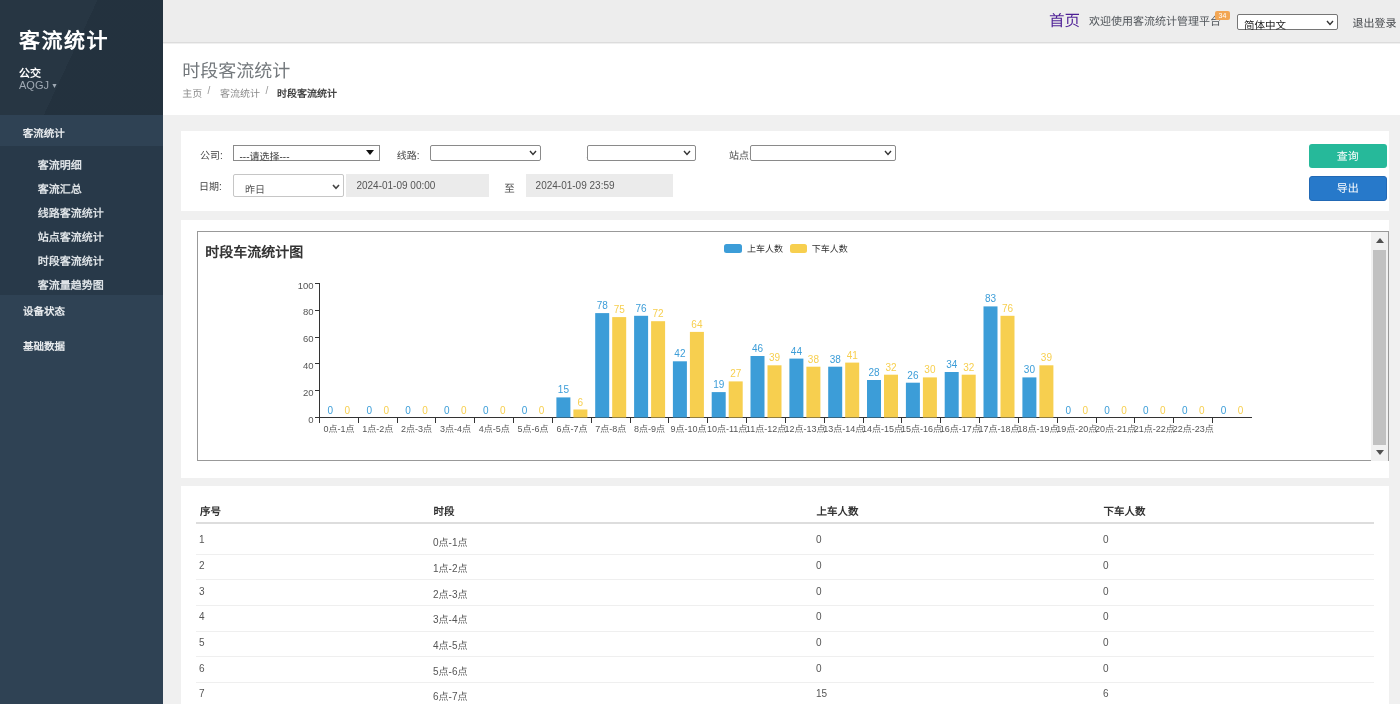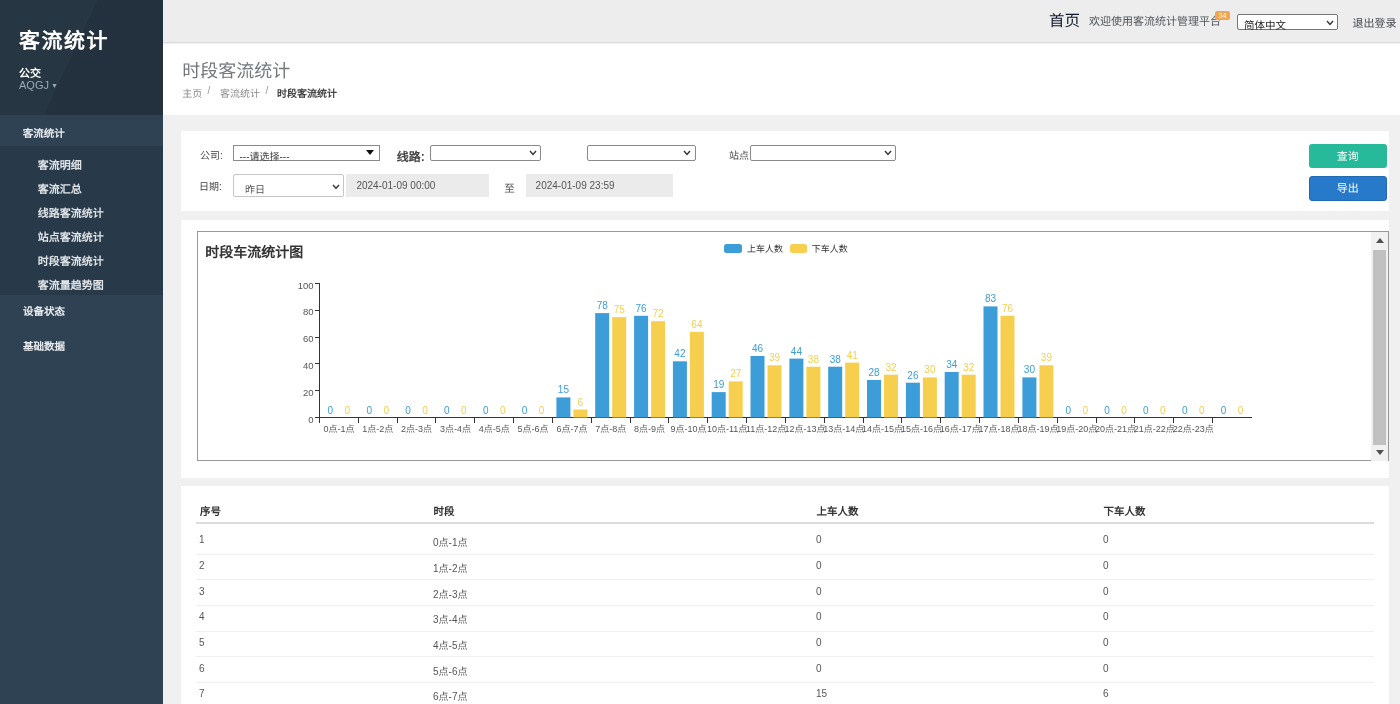--- a/index.html
+++ b/index.html
@@ -27,21 +27,21 @@
 <div class="sub" style="top:179.9px">客流汇总</div>
 <div class="sub" style="top:203.8px">线路客流统计</div>
 <div class="sub" style="top:227.7px">站点客流统计</div>
 <div class="sub" style="top:251.6px">时段客流统计</div>
 <div class="sub" style="top:275.5px">客流量趋势图</div>
   <div class="abs" style="left:23px;top:303.3px;font-size:10.5px;color:#e8ebee;font-weight:600;">设备状态</div>
   <div class="abs" style="left:23px;top:338.3px;font-size:10.5px;color:#e8ebee;font-weight:600;">基础数据</div>
 </div>
 
 <div class="abs" style="left:163px;top:0;width:1237px;height:43px;background:#ededed;border-bottom:1px solid #dcdcdc;">
-  <div class="abs" style="left:886px;top:7.5px;font-size:15.5px;color:#0f172a;text-align:center;">首页</div>
+  <div class="abs" style="left:886px;top:7.5px;font-size:15.5px;color:#4c1d95;text-align:center;">首页</div>
   <div class="abs" style="left:926px;top:11.7px;font-size:11px;color:#50555a;">欢迎使用客流统计管理平台</div>
   <div class="abs" style="left:1052px;top:11px;width:15px;height:9px;background:#f2a654;border-radius:2px;color:#fff;font-size:7px;text-align:center;line-height:9px;">34</div>
   <div class="abs" style="left:1074px;top:14px;width:101px;height:16px;background:#fff;border:1px solid #767676;border-radius:2px;">
     <div class="abs" style="left:6px;top:2px;font-size:10.5px;color:#222;">简体中文</div>
     <svg class="abs" style="left:88px;top:5px;" width="8" height="6" viewBox="0 0 8 6">
         <path d="M1 1 L4 4.4 L7 1" stroke="#333" stroke-width="1.4" fill="none"></path>
       </svg>
   </div>
   <div class="abs" style="left:1189.5px;top:14px;font-size:11px;color:#46494d;">退出登录</div>
 </div>
@@ -54,21 +54,21 @@
   <div class="abs" style="left:102.5px;top:41px;font-size:10px;color:#999;">/</div>
   <div class="abs" style="left:114px;top:41px;font-size:10px;font-weight:bold;color:#444;">时段客流统计</div>
 </div>
 
 <div class="abs" style="left:181px;top:130.5px;width:1208px;height:80px;background:#fff;"></div>
 <div class="abs" style="left:199.9px;top:147.4px;font-size:10px;color:#444;">公司:</div>
 <div class="abs" style="left:232.5px;top:144.5px;width:147px;height:16px;background:#fff;border:1px solid #8a8a8a;">
   <div class="abs" style="left:6px;top:2px;font-size:10px;color:#444;">---请选择---</div>
   <div class="abs" style="left:132px;top:4px;width:0;height:0;border-left:4.5px solid transparent;border-right:4.5px solid transparent;border-top:5.5px solid #111;"></div>
 </div>
-<div class="abs" style="left:396.7px;top:147.4px;font-size:12px;color:#444;font-weight:bold;">线路:</div>
+<div class="abs" style="left:396.7px;top:147.4px;font-size:10px;color:#444;">线路:</div>
 <div class="abs" style="left:429.5px;top:144.5px;width:111.5px;height:16px;background:#fff;border:1px solid #8a8a8a;border-radius:2px;">
   <svg class="abs" style="left:98px;top:4.5px;" width="8" height="6" viewBox="0 0 8 6">
       <path d="M1 1 L4 4.4 L7 1" stroke="#333" stroke-width="1.4" fill="none"></path>
     </svg>
 </div>
 <div class="abs" style="left:554.2px;top:147.4px;font-size:10px;color:#444;margin-left:32px;">车辆:</div>
 <div class="abs" style="left:587px;top:144.5px;width:108.5px;height:16px;background:#fff;border:1px solid #8a8a8a;border-radius:2px;">
   <svg class="abs" style="left:95px;top:4.5px;" width="8" height="6" viewBox="0 0 8 6">
       <path d="M1 1 L4 4.4 L7 1" stroke="#333" stroke-width="1.4" fill="none"></path>
     </svg>

